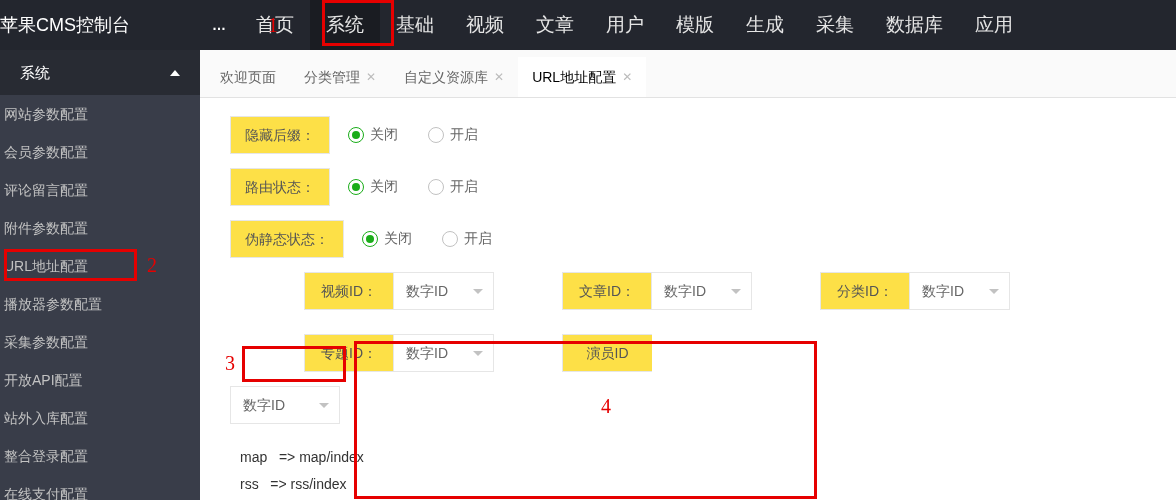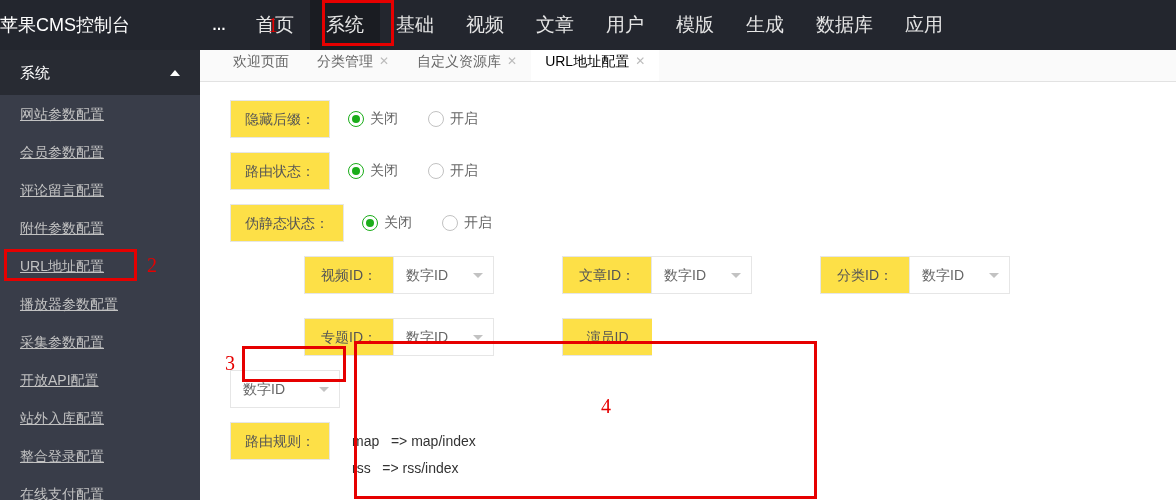--- a/index.html
+++ b/index.html
@@ -74,45 +74,44 @@
     }
     .sidebar .group-title .tri {
       width: 0; height: 0;
       border-left: 5px solid transparent;
       border-right: 5px solid transparent;
       border-bottom: 6px solid #fff;
     }
     .sidebar .side-item {
       height: 38px;
       line-height: 38px;
-      padding-left: 20px;
+      padding-left: 4px;
       color: #c2c2c2;
       cursor: pointer;
       font-size: 14px;
-      text-decoration: underline;
     }
 
     
     .main {
       position: absolute;
       left: 200px;
       top: 50px;
       right: 0;
       bottom: 0;
       background: #fff;
       overflow: hidden;
     }
 
     
     .tabsbar {
-      height: 32px;
+      height: 48px;
       border-bottom: 1px solid #e2e2e2;
       display: flex;
       align-items: flex-end;
-      padding-left: 19px;
+      padding-left: 6px;
       background: #fafafa;
     }
     .tabsbar .tab {
       height: 40px;
       line-height: 40px;
       padding: 0 14px;
       color: #666;
       cursor: pointer;
       position: relative;
       display: flex;
@@ -270,20 +269,21 @@
   <div class="topnav">
     <span class="more">…</span>
     <span class="item">首页</span>
     <span class="item active">系统</span>
     <span class="item">基础</span>
     <span class="item">视频</span>
     <span class="item">文章</span>
     <span class="item">用户</span>
     <span class="item">模版</span>
     <span class="item">生成</span>
+    <span class="item">采集</span>
     <span class="item">数据库</span>
     <span class="item">应用</span>
   </div>
 </div>
 
 <div class="sidebar">
   <div class="group-title">
     <span>系统</span>
     <span class="tri"></span>
   </div>
@@ -384,21 +384,20 @@
       <div class="idpair">
         <div class="labelbox" style="border-right:none">演员ID</div>
       </div>
     </div>
 
     <div class="idrow">
       <div class="loneselect">数字ID</div>
     </div>
 
     <div class="rulesrow">
-      <div class="labelbox">路由规则：</div>
       <div class="rulestext">map   =&gt; map/index
 rss   =&gt; rss/index
 
 index-&lt;page?&gt;   =&gt; index/index
 
 gbook-&lt;page?&gt;   =&gt; gbook/index
 gbook$   =&gt; gbook/index</div>
     </div>
 
   </div>

